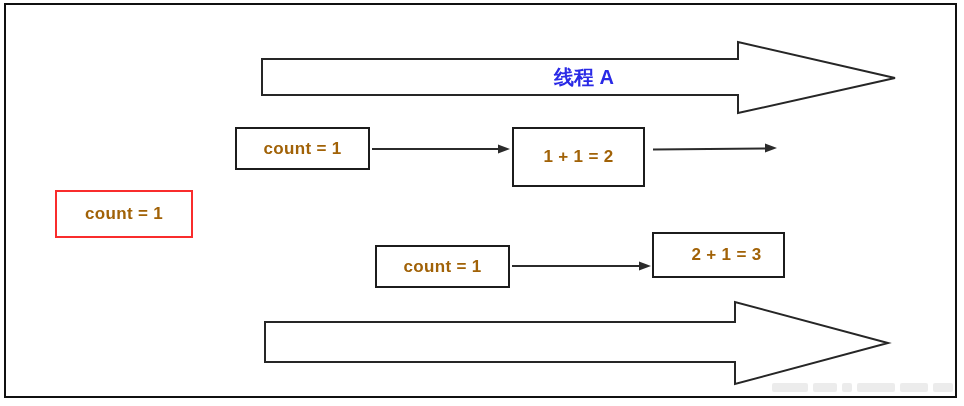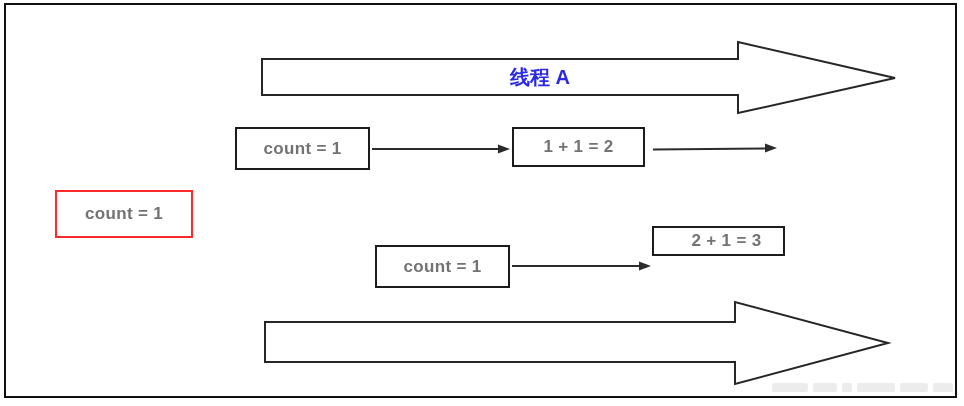--- a/index.html
+++ b/index.html
@@ -32,39 +32,40 @@
   .box {
     position: absolute;
     box-sizing: border-box;
     background: #ffffff;
     border: 2px solid #1c1c1c;
     display: flex;
     align-items: center;
     justify-content: center;
     font-size: 17px;
     font-weight: 600;
-    color: #737373;
+    color: #a16207;
     letter-spacing: 0.3px;
   }
   .box.highlight {
     border-color: #f92c2c;
   }
   .box-a1 { left: 235px; top: 127px; width: 135px; height: 43px; }
-  .box-a2 { left: 512px; top: 127px; width: 133px; height: 40px; }
+  .box-a2 { left: 512px; top: 127px; width: 133px; height: 60px; }
   .box-a3 { left: 777px; top: 122px; width: 135px; height: 45px; }
   .box-shared { left: 55px; top: 190px; width: 138px; height: 48px; }
   .box-b1 { left: 375px; top: 245px; width: 135px; height: 43px; }
-  .box-b2 { left: 652px; top: 226px; width: 133px; height: 30px; padding-left: 16px; }
+  .box-b2 { left: 652px; top: 232px; width: 133px; height: 46px; padding-left: 16px; }
   .arrow-label {
     position: absolute;
     transform: translate(-50%, -50%);
     font-size: 20px;
     font-weight: 600;
     color: #2a2ae6;
     white-space: nowrap;
+    margin-left: 44px;
   }
   .label-a { left: 540px; top: 77px; }
   .label-b { left: 542px; top: 343px; }
   .watermark {
     position: absolute;
     left: 772px;
     top: 381px;
     height: 12px;
     display: flex;
     gap: 5px;

